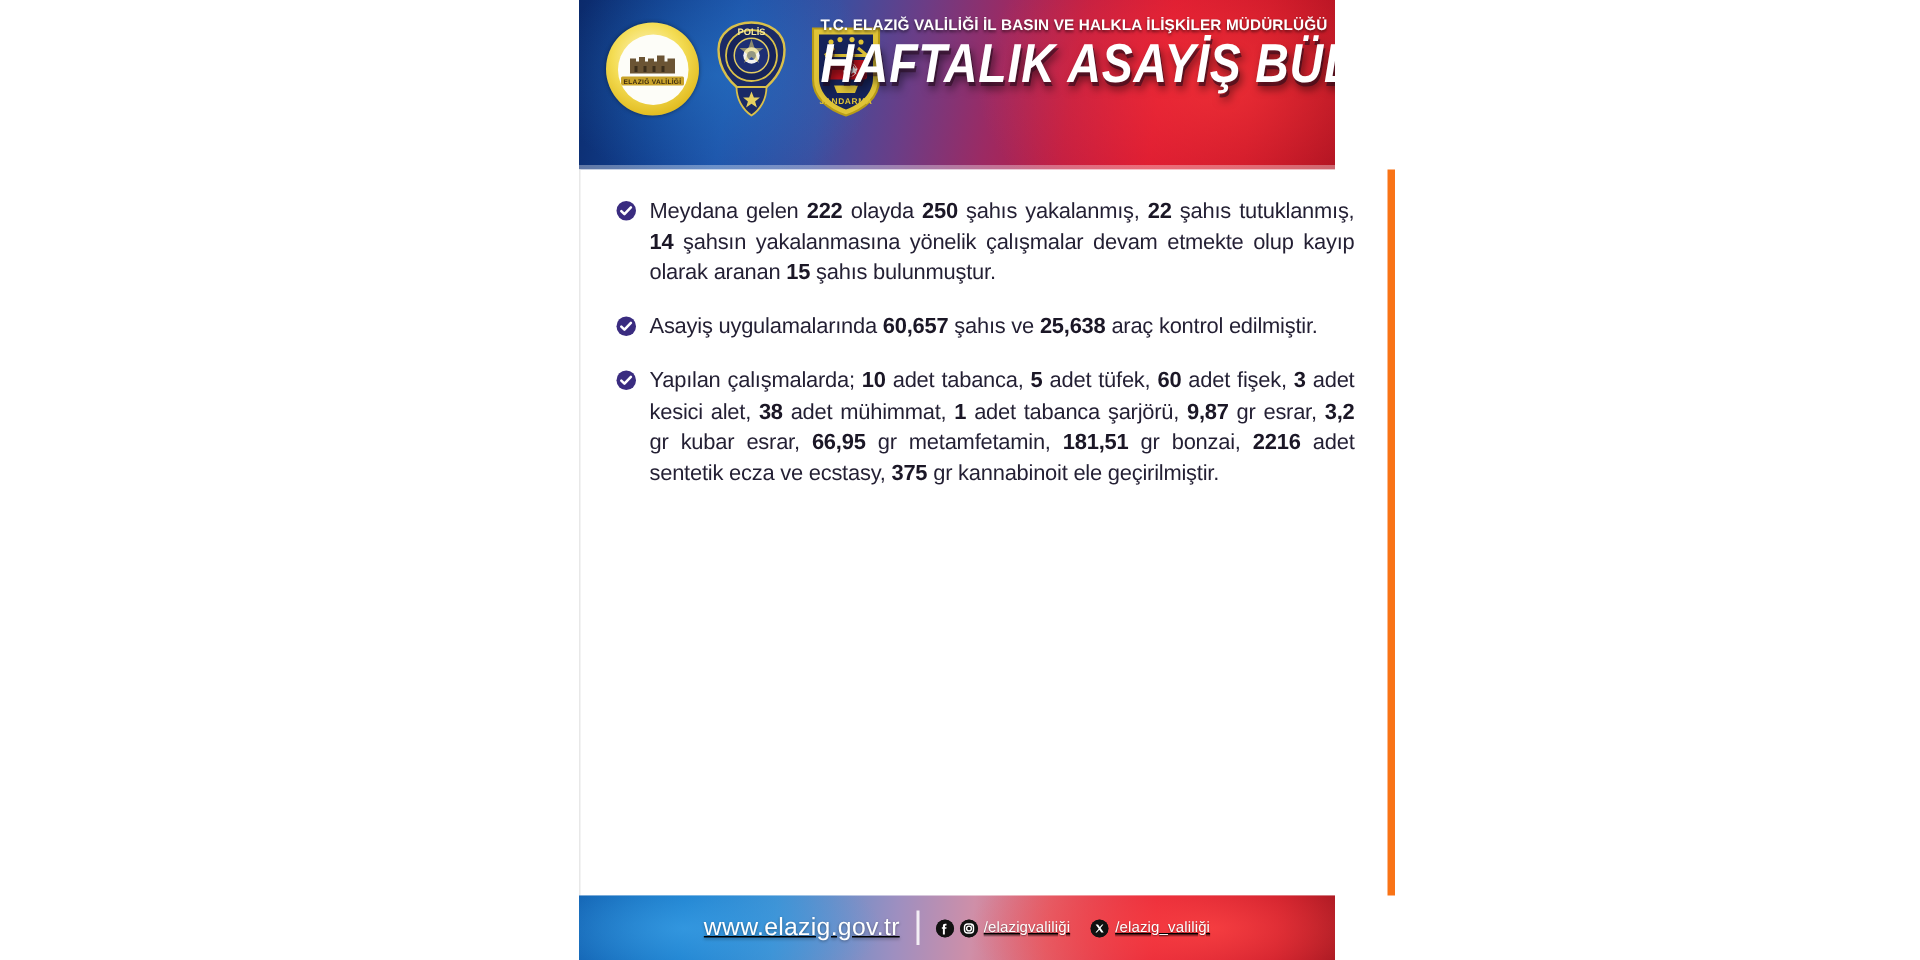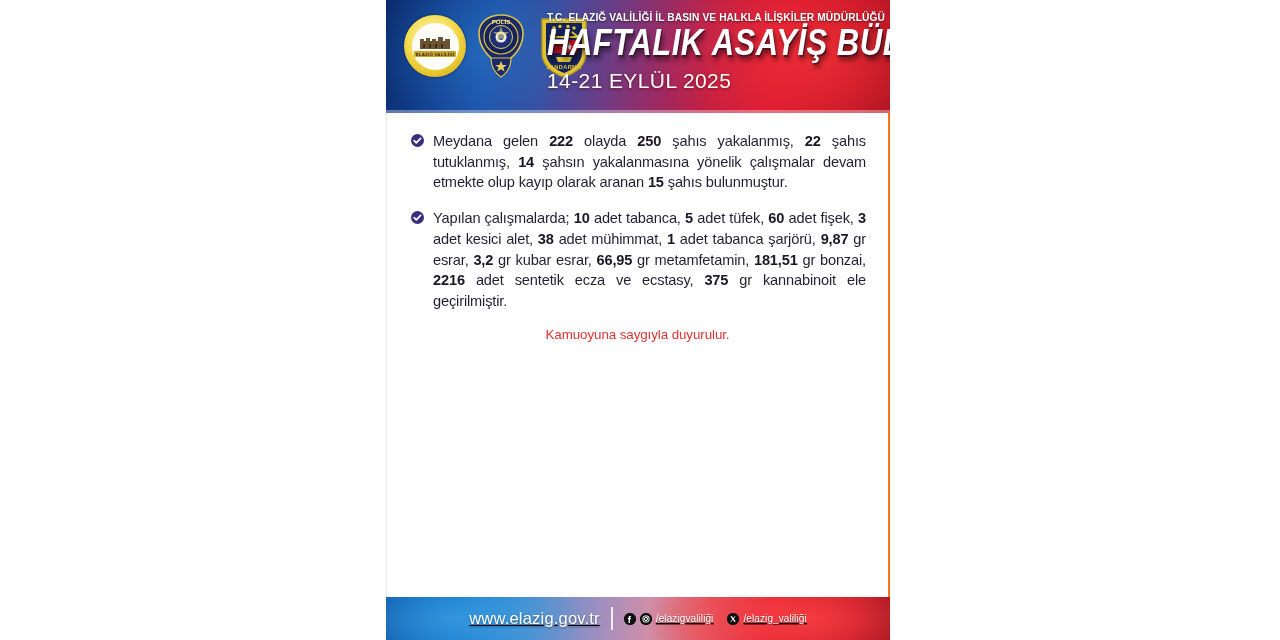--- a/index.html
+++ b/index.html
@@ -157,27 +157,27 @@
     color: #ffffff;
     letter-spacing: 0.4px;
     line-height: 1.0;
     white-space: nowrap;
     text-shadow: 0 1px 3px rgba(90,0,10,0.7);
   }
 
   
   .body {
     position: relative;
-    width: 504px;
+    width: 544px;
     height: 484px;
     background: #ffffff;
     box-sizing: border-box;
     padding: 18px 22px 0 22px;
     border-left: 1px solid #e8e8e8;
-    border-right: 2px solid #f97316;
+    border-right: 5px solid #f97316;
   }
 
   .item {
     position: relative;
     padding-left: 24px;
     margin-bottom: 15px;
     color: #231f33;
     font-size: 14.6px;
     line-height: 1.42;
     text-align: justify;
@@ -327,38 +327,41 @@
           <path d="M26 33.5 a4.6 4.6 0 1 0 4.2 -4.55 a3.6 3.6 0 1 1 0 9.1 Z" fill="#ffffff"></path>
           <path d="M33 30.6 l0.9 2.1 l2.2 0.2 l-1.7 1.5 l0.5 2.2 l-1.9 -1.2 l-1.9 1.2 l0.5 -2.2 l-1.7 -1.5 l2.2 -0.2 Z" fill="#ffffff"></path>
           <path d="M20 44 L36 44 L34 49 L22 49 Z" fill="#e0c437"></path>
           <text x="28" y="56" font-size="5.6" font-family="Liberation Sans, sans-serif" font-weight="bold" fill="#e0c437" text-anchor="middle" letter-spacing="0.4">JANDARMA</text>
         </svg>
       </div>
 
       <div class="header-texts">
         <div class="hdr-kicker">T.C. ELAZIĞ VALİLİĞİ İL BASIN VE HALKLA İLİŞKİLER MÜDÜRLÜĞÜ</div>
         <div class="hdr-title">HAFTALIK ASAYİŞ BÜLTENİ</div>
-        <div class="hdr-date">14-21 EYLÜL 2025</div>
       </div>
     </div>
 
     <div class="body">
       <div id="items-host">
           <div class="item"><span class="check" style="background: rgb(58, 44, 128);">
               <svg viewBox="0 0 13 13" width="13" height="13">
                 <path d="M3.2 6.7 L5.3 8.8 L9.6 4.3" fill="none" stroke="#ffffff" stroke-width="1.7" stroke-linecap="round" stroke-linejoin="round"></path>
               </svg>
             </span><span>Meydana gelen </span><b>222</b><span> olayda </span><b>250</b><span> şahıs yakalanmış, </span><b>22</b><span> şahıs tutuklanmış, </span><b>14</b><span> şahsın yakalanmasına yönelik çalışmalar devam etmekte olup kayıp olarak aranan </span><b>15</b><span> şahıs bulunmuştur.</span></div>
           <div class="item"><span class="check" style="background: rgb(58, 44, 128);">
               <svg viewBox="0 0 13 13" width="13" height="13">
                 <path d="M3.2 6.7 L5.3 8.8 L9.6 4.3" fill="none" stroke="#ffffff" stroke-width="1.7" stroke-linecap="round" stroke-linejoin="round"></path>
               </svg>
+            </span><span>Asayiş uygulamalarında </span><b>60,657</b><span> şahıs ve </span><b>25,638</b><span> araç kontrol edilmiştir.</span></div>
+          <div class="item"><span class="check" style="background: rgb(58, 44, 128);">
+              <svg viewBox="0 0 13 13" width="13" height="13">
+                <path d="M3.2 6.7 L5.3 8.8 L9.6 4.3" fill="none" stroke="#ffffff" stroke-width="1.7" stroke-linecap="round" stroke-linejoin="round"></path>
+              </svg>
             </span><span>Yapılan çalışmalarda; </span><b>10</b><span> adet tabanca, </span><b>5</b><span> adet tüfek, </span><b>60</b><span> adet fişek, </span><b>3</b><span> adet kesici alet, </span><b>38</b><span> adet mühimmat, </span><b>1</b><span> adet tabanca şarjörü, </span><b>9,87</b><span> gr esrar, </span><b>3,2</b><span> gr kubar esrar, </span><b>66,95</b><span> gr metamfetamin, </span><b>181,51</b><span> gr bonzai, </span><b>2216</b><span> adet sentetik ecza ve ecstasy, </span><b>375</b><span> gr kannabinoit ele geçirilmiştir.</span></div>
         </div>
-      <div class="closing" style="color: rgb(224, 52, 52);">Kamuoyuna saygıyla duyurulur.</div>
     </div>
 
     <div class="footer">
       <div class="footer-inner">
         <div class="site">www.elazig.gov.tr</div>
         <div class="divider"></div>
         <div class="socials">
 
           <span class="sic">
             <svg viewBox="0 0 12 12" width="12" height="12">

